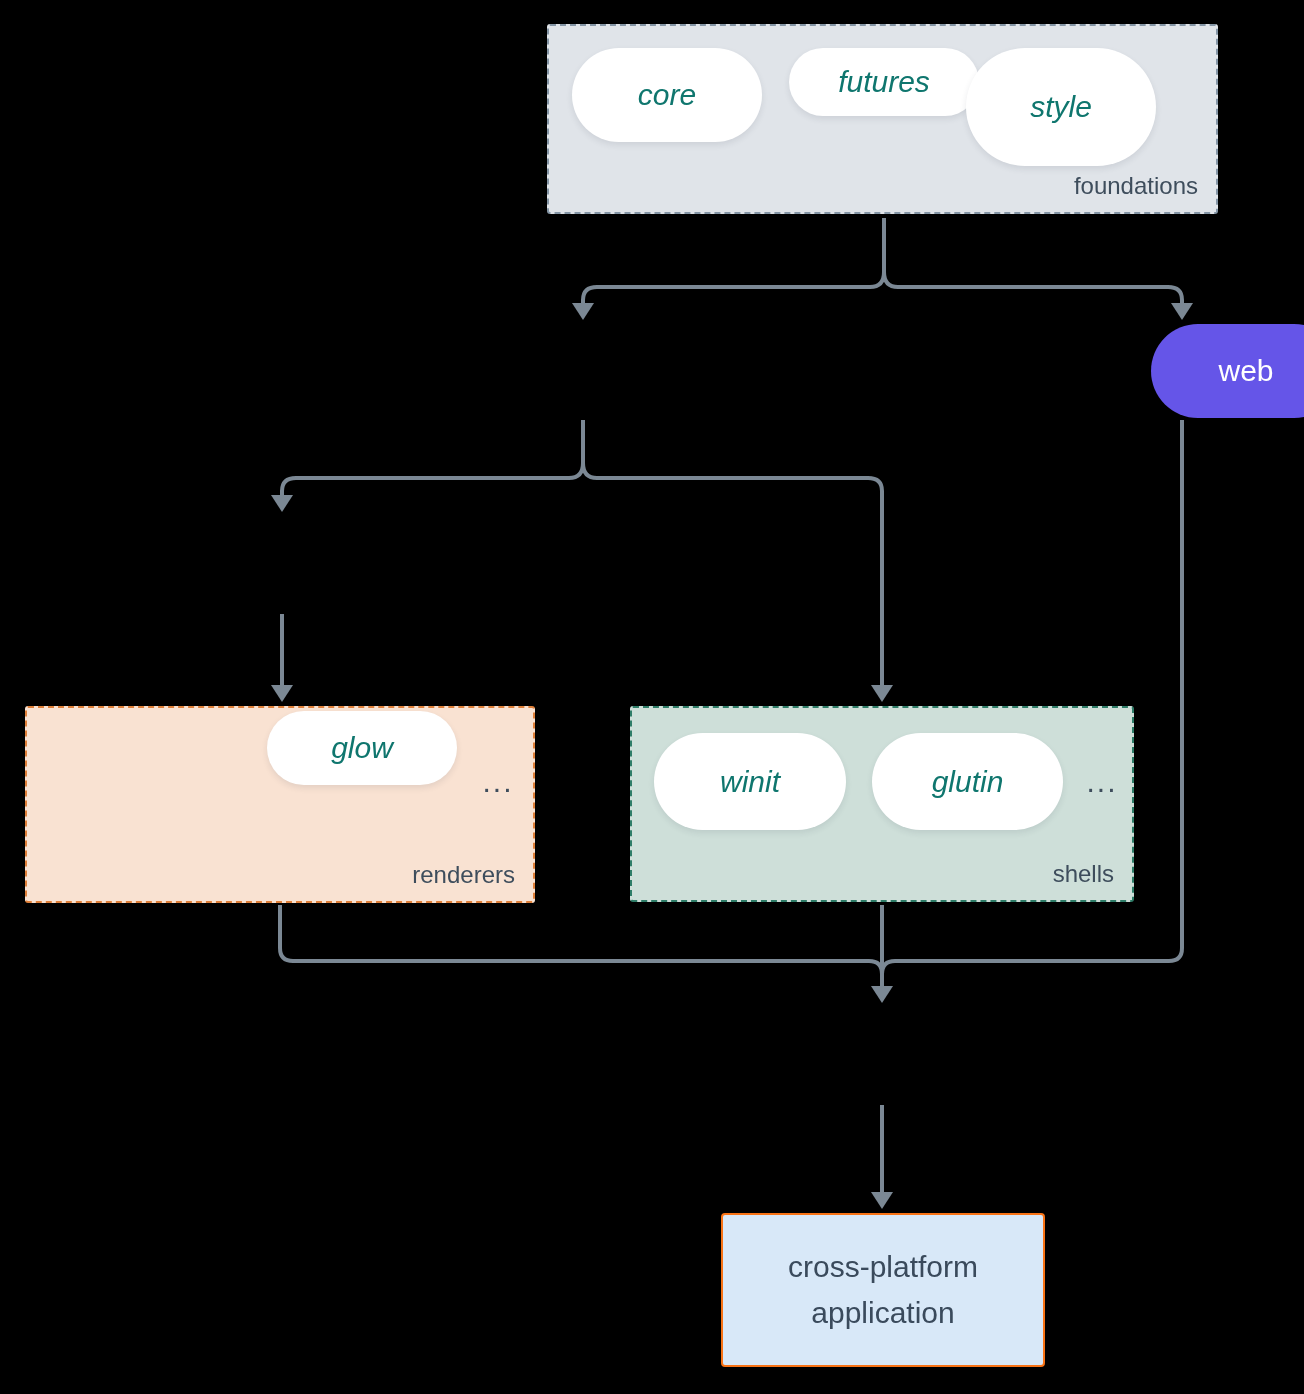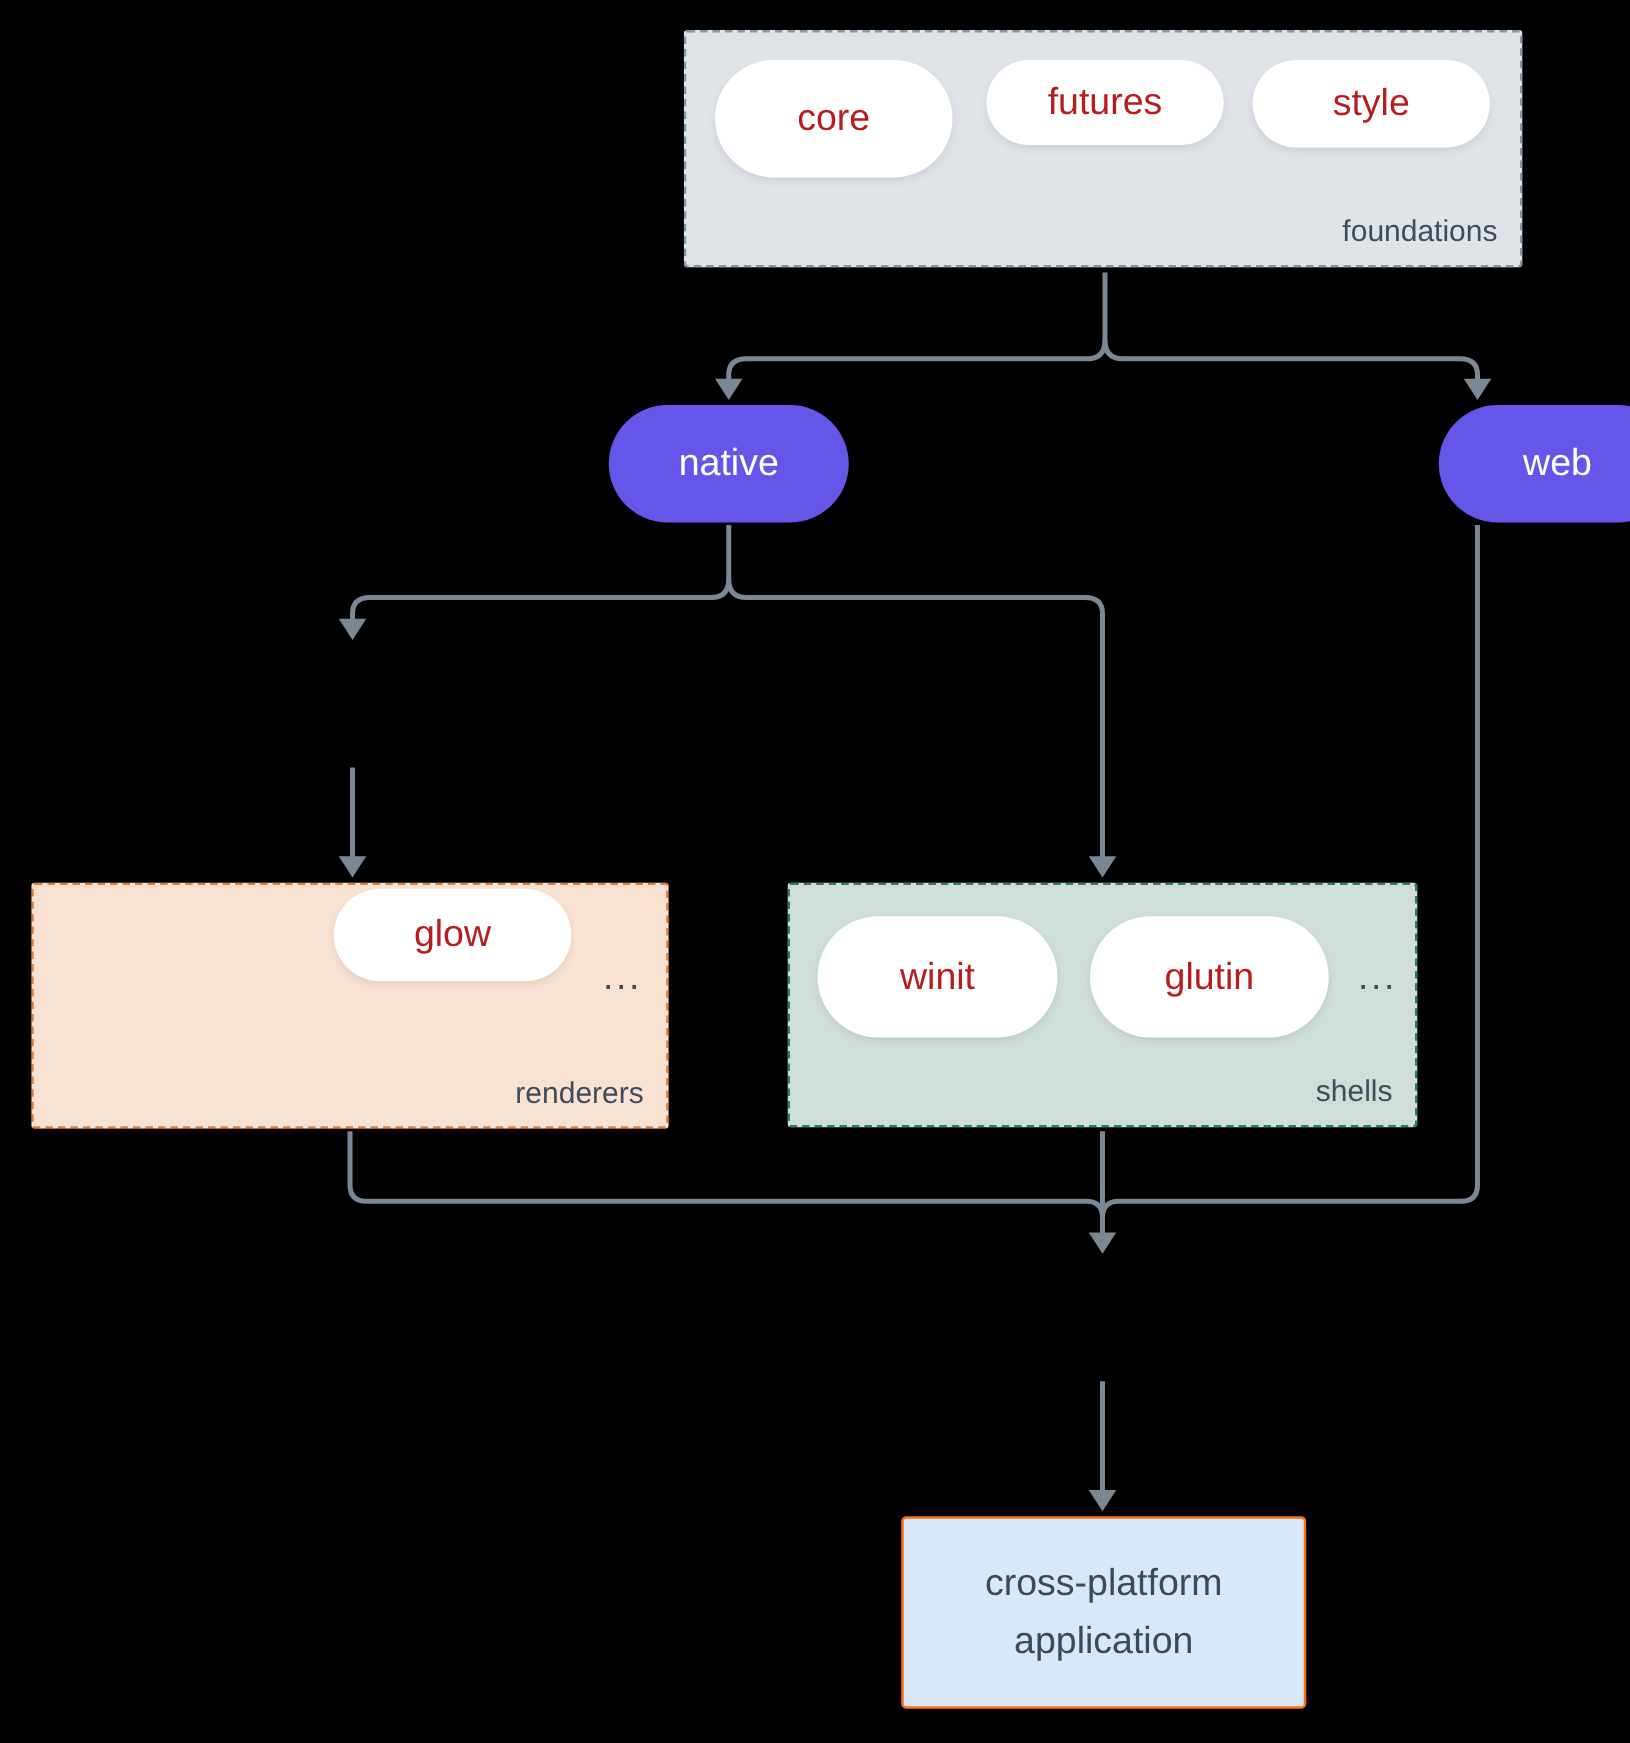--- a/index.html
+++ b/index.html
@@ -43,30 +43,31 @@
   .pill {
     position: absolute;
     display: flex;
     align-items: center;
     justify-content: center;
     border-radius: 60px;
     font-size: 30px;
   }
   .pill.white {
     background: #ffffff;
-    color: #b91c1c;
+    color: #0f766e;
     box-shadow: 0 3px 6px rgba(40, 50, 70, 0.10);
+    font-style: italic;
   }
   .pill.purple { background: #6555e8; color: #ffffff; }
   .pill.orange { background: #e08039; color: #ffffff; }
   .pill.blue   { background: #2d89db; color: #ffffff; }
 
   .pill.core     { left: 572px;  top: 48px;   width: 190px; height: 94px; }
   .pill.futures  { left: 789px;  top: 48px;   width: 190px; height: 68px; }
-  .pill.style-p  { left: 1002px; top: 48px;   width: 190px; height: 70px; }
+  .pill.style-p  { left: 966px; top: 48px;   width: 190px; height: 118px; }
   .pill.native   { left: 487px;  top: 324px;  width: 192px; height: 94px; }
   .pill.web      { left: 1151px; top: 324px;  width: 190px; height: 94px; }
   .pill.graphics { left: 187px;  top: 516px;  width: 190px; height: 96px; }
   .pill.wgpu     { left: 49px;   top: 733px;  width: 190px; height: 97px; }
   .pill.glow     { left: 267px;  top: 711px;  width: 190px; height: 74px; }
   .pill.winit    { left: 654px;  top: 733px;  width: 192px; height: 97px; }
   .pill.glutin   { left: 872px;  top: 733px;  width: 191px; height: 97px; }
   .pill.iced     { left: 787px;  top: 1009px; width: 190px; height: 94px; }
 
   .ellipsis {
@@ -122,21 +123,20 @@
     </g>
   </svg>
 
   <div class="group foundations">
     <span class="group-label">foundations</span>
   </div>
   <div class="pill white core">core</div>
   <div class="pill white futures">futures</div>
   <div class="pill white style-p">style</div>
 
-  <div class="pill purple native">native</div>
   <div class="pill purple web">web</div>
 
 
   <div class="group renderers">
     <span class="group-label">renderers</span>
   </div>
   <div class="pill white glow">glow</div>
   <div class="ellipsis renderers-dots">...</div>
 
   <div class="group shells">

